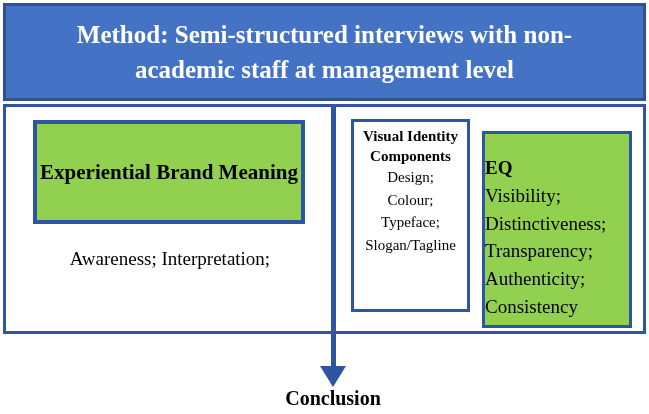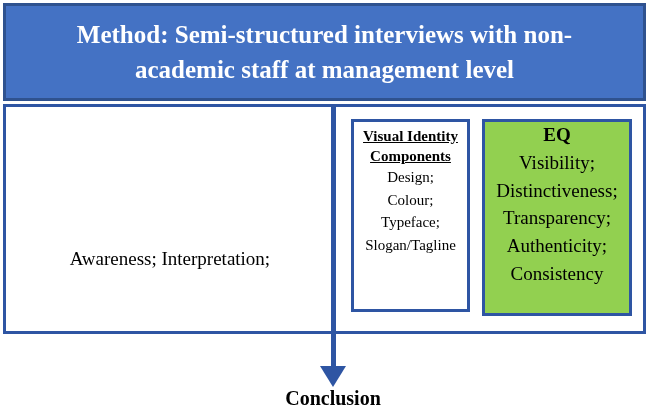--- a/index.html
+++ b/index.html
@@ -87,36 +87,35 @@
     background: #ffffff;
     border: 3px solid #2E55A3;
     text-align: center;
     padding-top: 5px;
   }
   .vic-title {
     font-weight: bold;
     font-size: 15px;
     line-height: 1.3;
     padding: 0 4px;
-    text-decoration: underline;
   }
   .vic-item {
     font-size: 15px;
     line-height: 1.5;
   }
   
   .eq-box {
     position: absolute;
-    left: 482px; top: 119px;
+    left: 482px; top: 131px;
     width: 150px; height: 197px;
     box-sizing: border-box;
     background: #92D050;
     border: 3px solid #2E55A3;
-    text-align: center;
-    padding-top: 0;
+    text-align: left;
+    padding-top: 21px;
   }
   .eq-title {
     font-weight: bold;
     font-size: 19px;
     line-height: 1.4;
   }
   .eq-item {
     font-size: 19px;
     line-height: 1.47;
   }
@@ -150,20 +149,23 @@
 <div class="figure">
 
   <div class="header-box">
     <div class="title-line">Method: Semi-structured interviews with non-</div>
     <div class="title-line">academic staff at management level</div>
   </div>
 
   <div class="main-box"></div>
   <div class="divider"></div>
 
+  <div class="ebm-box">
+    <div class="ebm-title">Experiential Brand Meaning</div>
+  </div>
 
   <div class="left-desc">
     <div>Awareness; Interpretation;</div>
   </div>
 
   <div class="vic-box">
     <div class="vic-title">Visual Identity Components</div>
     <div class="vic-item">Design;</div>
     <div class="vic-item">Colour;</div>
     <div class="vic-item">Typeface;</div>

